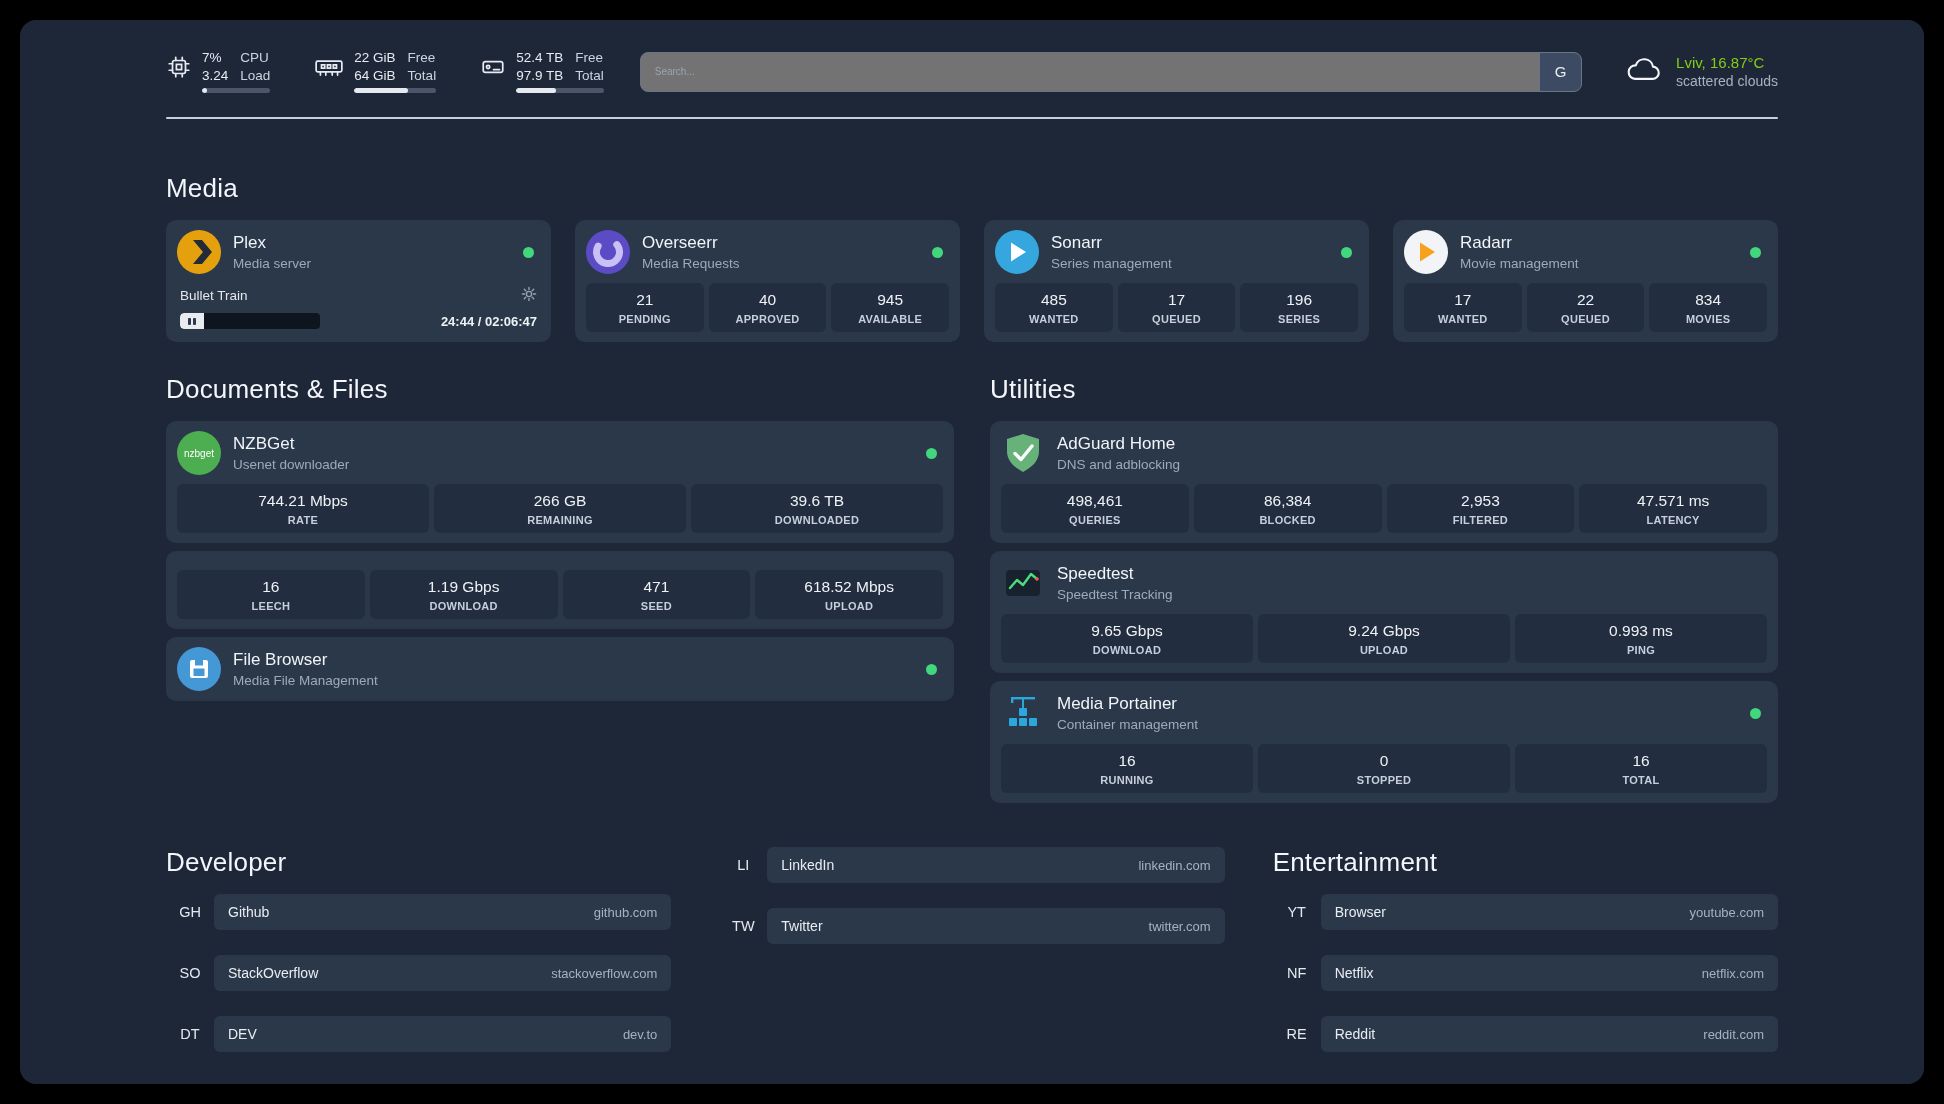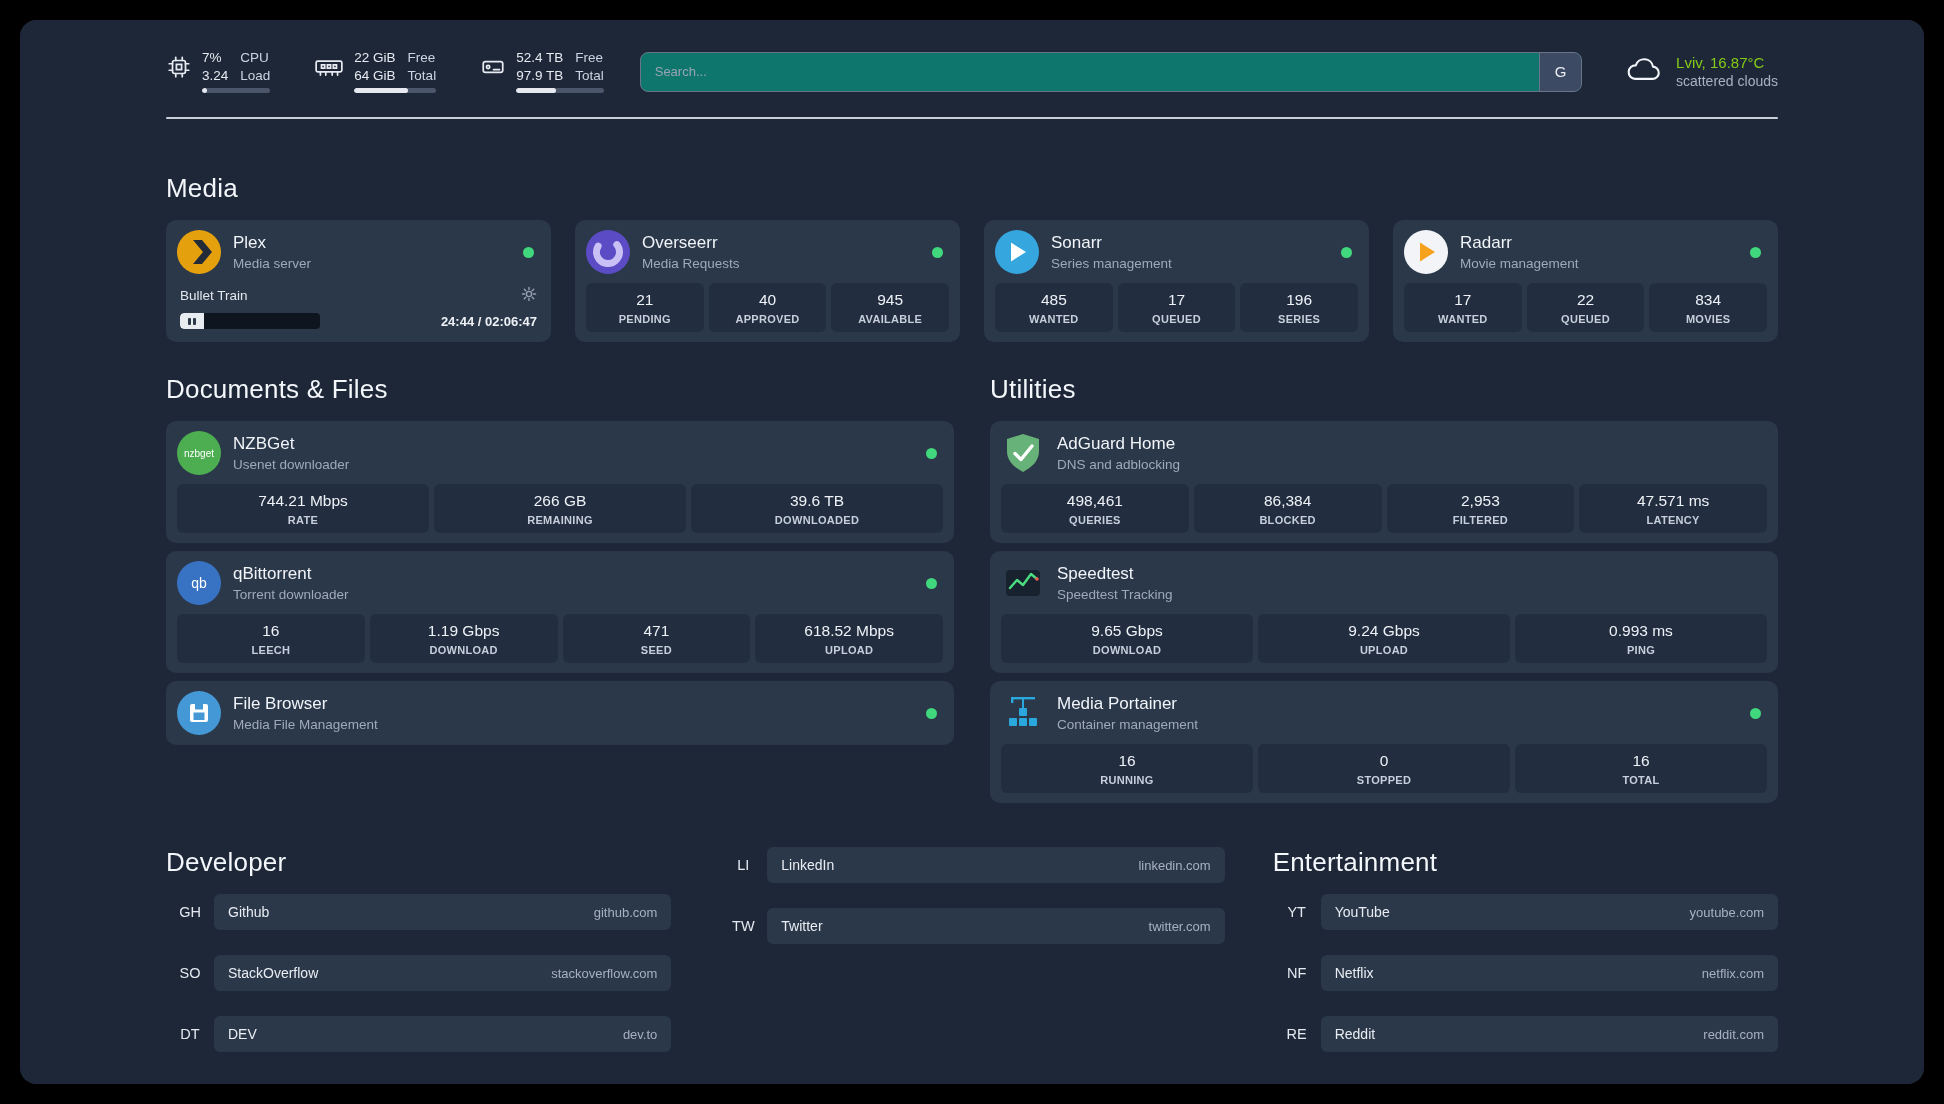--- a/index.html
+++ b/index.html
@@ -18,22 +18,22 @@
   .sensor { display:flex; align-items:flex-start; gap:10px; color:#e7ebf2; }
   .sensor svg { margin-top:4px; }
   .sensor-rows { display:flex; gap:12px; font-size:13.5px; }
   .sensor-col { display:flex; flex-direction:column; gap:3px; }
   .sensor-col.labels { color:#ccd4e0; }
   .sensor-bar { margin-top:5px; height:5px; border-radius:3px; background:#55607466; background:#4c566a; overflow:hidden; }
   .sensor-fill { height:100%; background:#e6e9ef; border-radius:3px; }
 
   .search-wrap { flex:1; position:relative; margin:0 16px 0 10px; }
   .search-input {
-    width:100%; height:40px; background:#0f766e; border:1px solid #6b7487;
-    border-radius:8px; color:#e8ecf3; font-size:13px; padding:0 52px 0 14px;
+    width:100%; height:40px; background:#737373; border:1px solid #6b7487;
+    border-radius:8px; color:#e8ecf3; font-size:10px; padding:0 52px 0 14px;
     font-family:inherit; outline:none;
   }
   .search-input::placeholder { color:#9aa4b6; }
   .search-btn {
     position:absolute; right:1px; top:1px; bottom:1px; width:42px;
     background:#3d4a63; border-left:1px solid #6b7487; border-radius:0 7px 7px 0;
     display:flex; align-items:center; justify-content:center;
     color:#e8ecf3; font-size:15px; cursor:pointer;
   }
   .weather { display:flex; align-items:center; gap:12px; white-space:nowrap; }
@@ -347,33 +347,20 @@
                 <div class="tl">REMAINING</div>
               </div>
               <div class="tile">
                 <div class="tv">39.6 TB</div>
                 <div class="tl">DOWNLOADED</div>
               </div>
             </div>
           </div>
 
           <div class="card">
-            <div class="card-head">
-              <span class="svc-icon">
-                <svg viewBox="0 0 44 44">
-                    <circle cx="22" cy="22" r="22" fill="#3873c3"></circle>
-                    <text x="22" y="27" text-anchor="middle" font-size="14" fill="#fff" font-family="sans-serif">qb</text>
-                  </svg>
-              </span>
-              <div class="svc-text">
-                <div class="svc-name">qBittorrent</div>
-                <div class="svc-sub">Torrent downloader</div>
-              </div>
-              <span class="dot" style="background: rgb(65, 215, 125);"></span>
-            </div>
             <div class="tiles">
               <div class="tile">
                 <div class="tv">16</div>
                 <div class="tl">LEECH</div>
               </div>
               <div class="tile">
                 <div class="tv">1.19 Gbps</div>
                 <div class="tl">DOWNLOAD</div>
               </div>
               <div class="tile">
@@ -556,21 +543,21 @@
             <span class="bm-url">twitter.com</span>
           </span>
         </div>
       </section>
 
       <section>
         <h2 class="sec-title">Entertainment</h2>
         <div class="bm-row">
           <span class="bm-abbr">YT</span>
           <span class="bm-bar">
-            <span class="bm-name">YouTube</span>
+            <span class="bm-name">Browser</span>
             <span class="bm-url">youtube.com</span>
           </span>
         </div>
         <div class="bm-row">
           <span class="bm-abbr">NF</span>
           <span class="bm-bar">
             <span class="bm-name">Netflix</span>
             <span class="bm-url">netflix.com</span>
           </span>
         </div>

